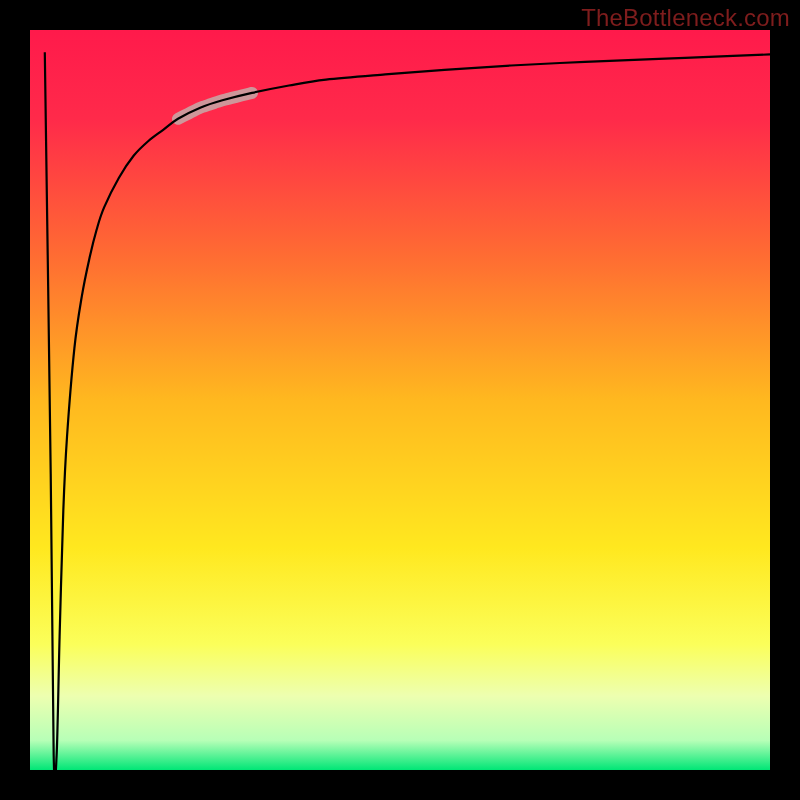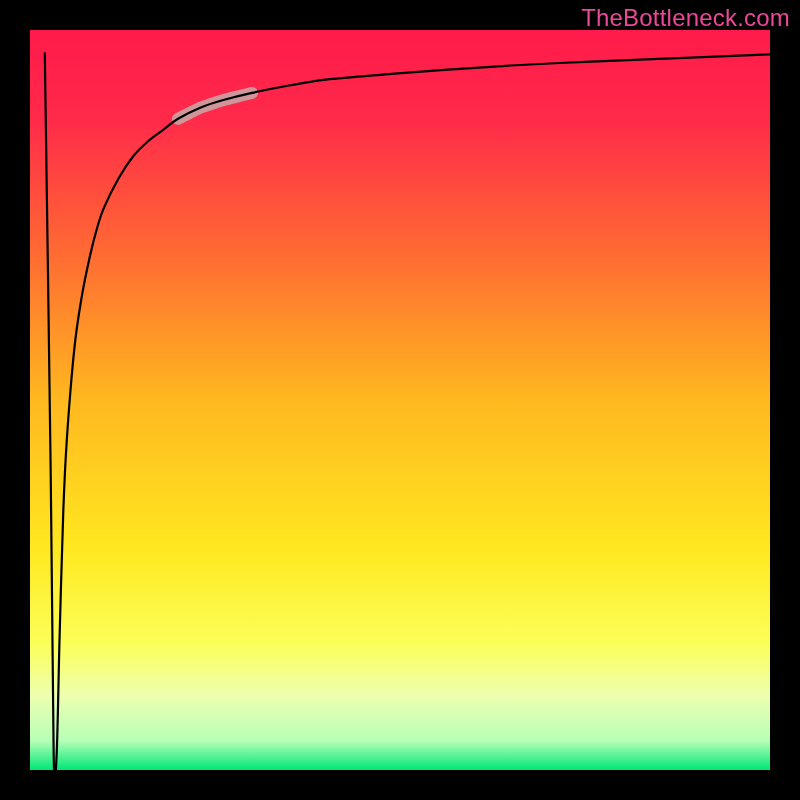--- a/index.html
+++ b/index.html
@@ -13,21 +13,21 @@
   }
   .chart-container {
     position: relative;
     width: 800px;
     height: 800px;
   }
   .watermark {
     position: absolute;
     top: 4px;
     right: 10px;
-    color: #ec4899;
+    color: #7f1d1d;
     font-size: 24px;
     font-weight: 400;
     letter-spacing: 0.2px;
     z-index: 10;
     user-select: none;
   }
   svg {
     display: block;
   }
 </style>

